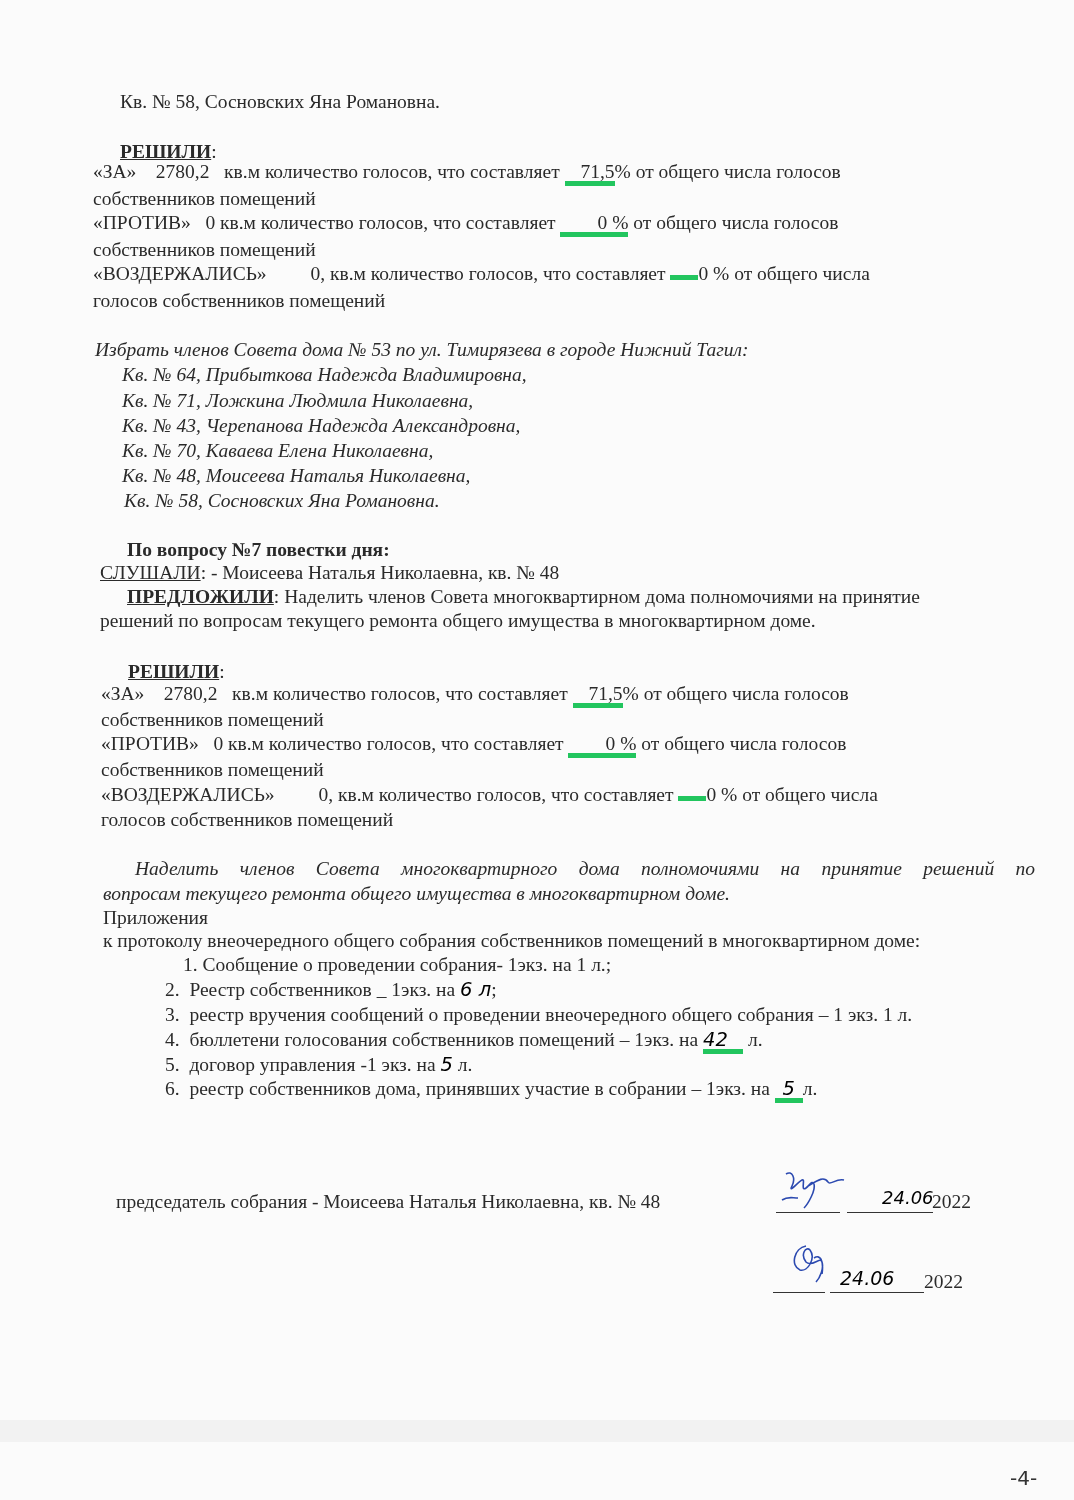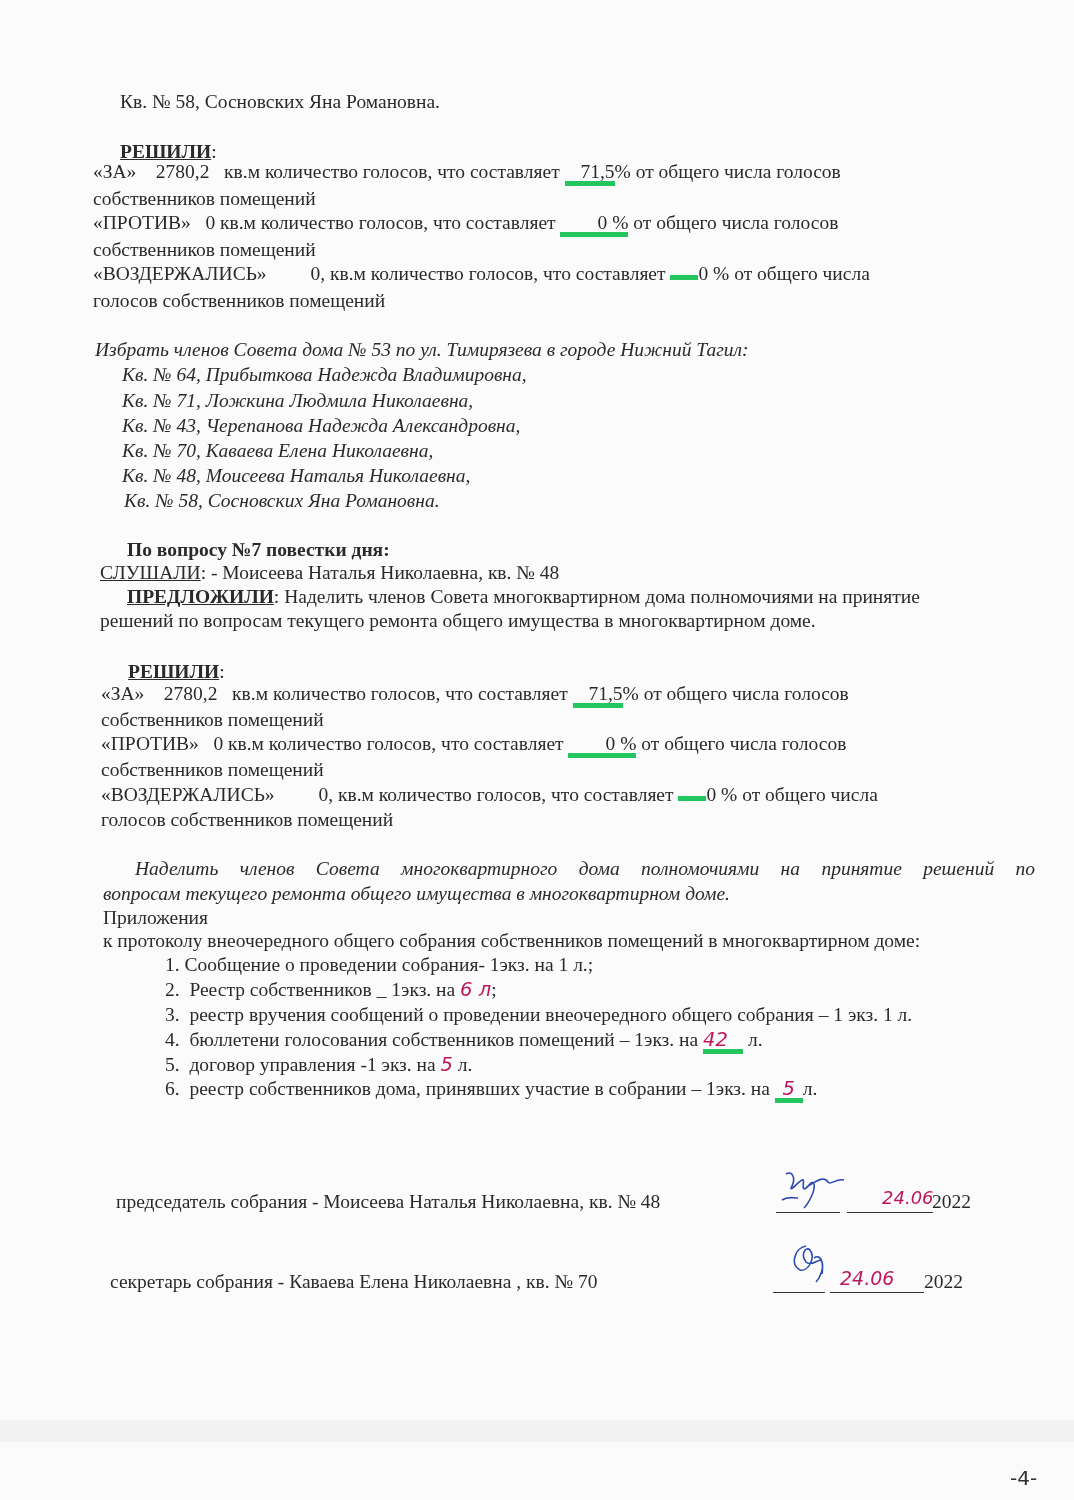--- a/index.html
+++ b/index.html
@@ -11,21 +11,21 @@
     color: #2a2a2a;
     font-size: 19.5px;
     line-height: 24.5px;
   }
   .page { position: absolute; left: 0; top: 0; width: 1074px; height: 1500px; }
   .abs { position: absolute; white-space: nowrap; }
   .b { font-weight: bold; margin-left: 27px; }
   .u { text-decoration: underline; }
   .i { font-style: italic; }
   .blank { display: inline-block; border-bottom: 5px solid #22c55e; text-align: right; line-height: 18px; }
-  .hand { font-family: "DejaVu Sans", sans-serif; font-style: italic; color: #be185d; }
+  .hand { font-family: "DejaVu Sans", sans-serif; font-style: italic; color: #000000; }
   .sig-line { position: absolute; border-bottom: 1px solid #333; }
   .gray-band { position: absolute; left: 0; top: 1420px; width: 1074px; height: 22px; background: #f2f2f2; }
 </style>
 </head>
 <body>
 
 <div class="page">
 
   <div class="abs" style="left:120px; top:90px;">Кв. № 58, Сосновских Яна Романовна.</div>
 
@@ -87,21 +87,21 @@
     <span class="blank" style="width:28px;"></span><span>0 % от общего числа</span>
   </div>
   <div class="abs" style="left:101px; top:808px;">голосов собственников помещений</div>
 
   <div class="abs i" style="left:135px; top:857px; width:900px; white-space:normal; text-align:justify; text-align-last:justify;">Наделить членов Совета многоквартирного дома полномочиями на принятие решений по</div>
   <div class="abs i" style="left:103px; top:882px;">вопросам текущего ремонта общего имущества в многоквартирном доме.</div>
 
   <div class="abs" style="left:103px; top:906px;">Приложения</div>
   <div class="abs" style="left:103px; top:929px;">к протоколу внеочередного общего собрания собственников помещений в многоквартирном доме:</div>
 
-  <div class="abs" style="left:165px; top:953px;">
+  <div class="abs" style="left:183px; top:953px;">
     <span>1.</span>
     <span>Сообщение о проведении собрания- 1экз. на  1 л.;</span>
   </div>
   <div class="abs" style="left:165px; top:978px;">
     <span>2.</span>&nbsp;
     <span>Реестр собственников _ 1экз. на </span><span class="hand">6 л</span><span>;</span>
   </div>
   <div class="abs" style="left:165px; top:1003px;">
     <span>3.</span>&nbsp;
     <span> реестр вручения сообщений о проведении внеочередного общего собрания – 1 экз. 1 л.</span>
@@ -123,21 +123,20 @@
   <div style="position:absolute; left:778px; top:1168px; width:70px; height:45px;">
     <svg width="70" height="45" viewBox="0 0 70 45">
       <path d="M8 6 C14 2, 18 10, 14 18 C10 26, 20 14, 24 12 C28 10, 22 24, 28 20 C32 17, 34 12, 36 16 C38 22, 30 36, 26 40 M30 18 C40 12, 46 8, 50 14 C52 18, 58 10, 66 12 M4 32 C10 28, 14 30, 20 30" fill="none" stroke="#2c4ab0" stroke-width="1.6"></path>
     </svg>
   </div>
   <div class="sig-line" style="left:776px; top:1212px; width:64px;"></div>
   <div class="sig-line" style="left:847px; top:1212px; width:86px;"></div>
   <div class="abs hand" style="left:882px; top:1186px; font-size:18px;">24.06</div>
   <div class="abs" style="left:932px; top:1190px;">2022</div>
 
-  <div class="abs" style="left:110px; top:1270px;">секретарь собрания -   Каваева Елена Николаевна , кв. № 70</div>
   <div style="position:absolute; left:786px; top:1240px; width:50px; height:50px;">
     <svg width="50" height="50" viewBox="0 0 50 50">
       <path d="M20 6 C8 8, 4 26, 14 30 C22 32, 30 18, 24 10 C20 6, 14 14, 20 22 C26 28, 34 16, 36 22 C38 28, 34 38, 30 42 M28 18 C34 14, 38 20, 36 34" fill="none" stroke="#2c4ab0" stroke-width="1.6"></path>
     </svg>
   </div>
   <div class="sig-line" style="left:773px; top:1292px; width:52px;"></div>
   <div class="sig-line" style="left:830px; top:1292px; width:94px;"></div>
   <div class="abs hand" style="left:840px; top:1266px; font-size:19px;">24.06</div>
   <div class="abs" style="left:924px; top:1270px;">2022</div>
 

